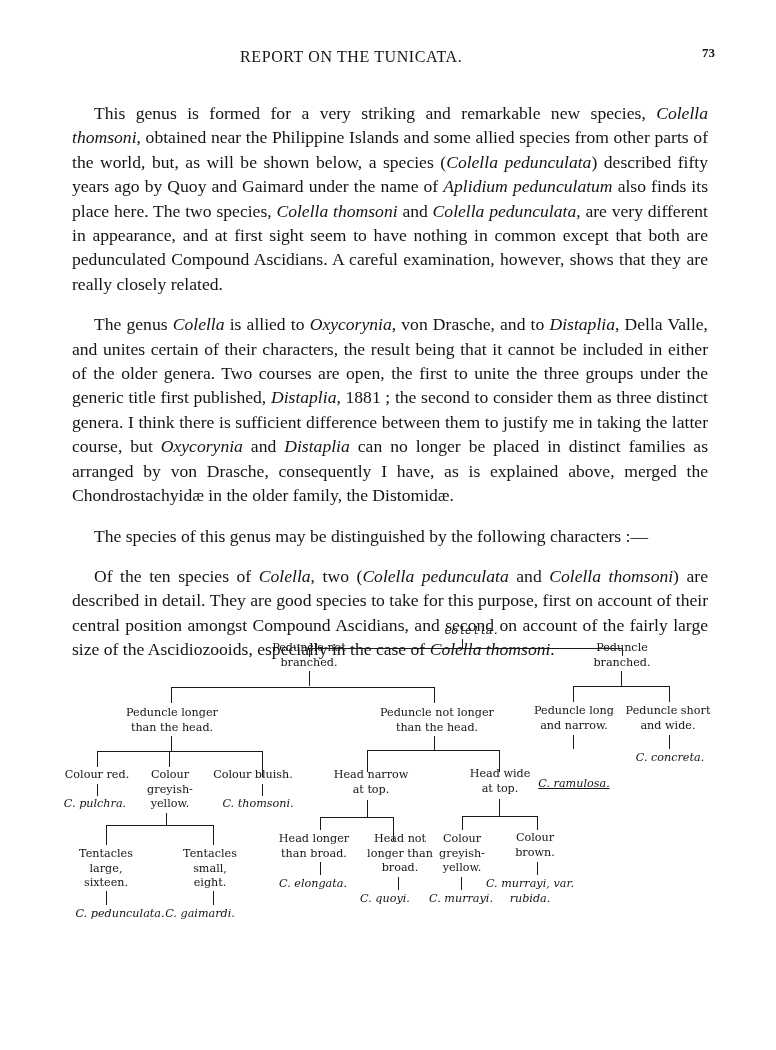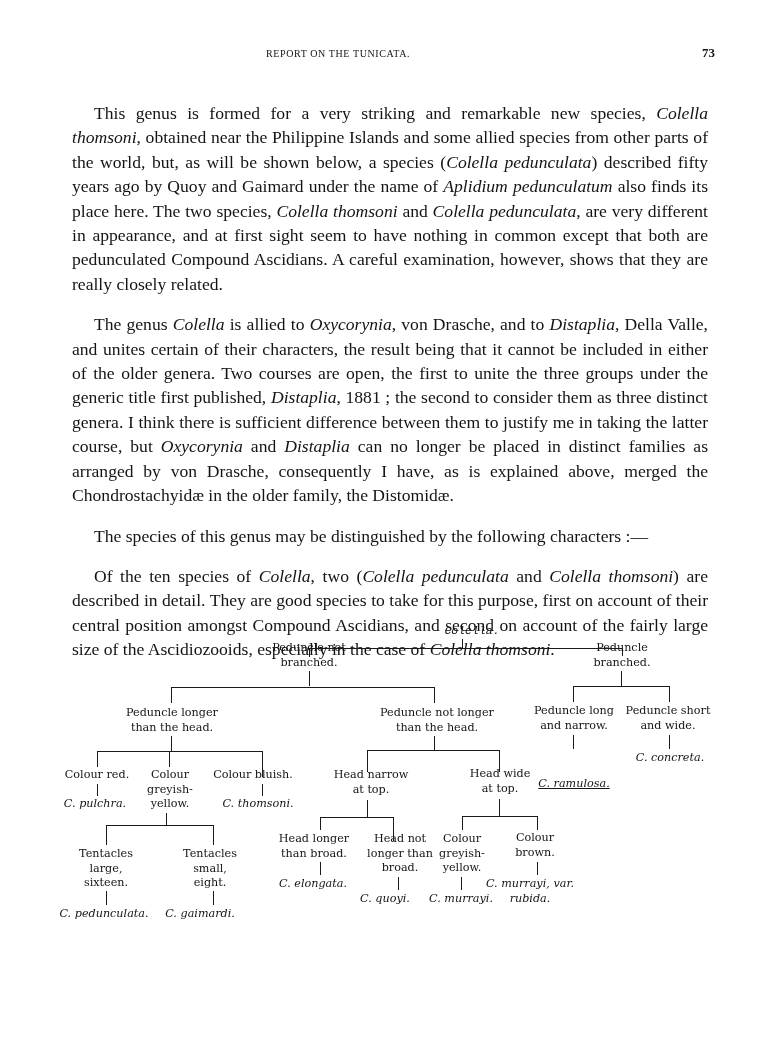--- a/index.html
+++ b/index.html
@@ -1,19 +1,19 @@
 <!DOCTYPE html>
 <html><head>
 <meta charset="utf-8">
 <style>
   html, body { margin: 0; padding: 0; background: #ffffff; }
   body { width: 776px; height: 1050px; position: relative; overflow: hidden;
          font-family: "DejaVu Serif", "Liberation Serif", serif; color: #141414; }
   .header { position: absolute; top: 48px; left: 0; width: 776px; height: 22px; }
-  .running-title { position: absolute; left: 266px; top: 0; font-size: 10px; letter-spacing: 0.6px;
+  .running-title { position: absolute; left: 240px; top: 0; font-size: 16px; letter-spacing: 0.6px;
                    font-family: "Liberation Serif", serif; }
   .page-number { position: absolute; left: 702px; top: -3px; font-size: 13px; font-weight: bold;
                  font-family: "Liberation Serif", serif; }
   .body-text { position: absolute; left: 56px; top: 85px; width: 668px;
                font-family: "Liberation Serif", serif; font-size: 17.6px; line-height: 24.4px;
                text-align: justify; }
   .body-text p { margin: 16px; text-indent: 22px; }
   .body-text em { font-style: italic; }
   .tree { position: absolute; left: 0; top: 0; width: 776px; height: 1050px; }
   .node { position: absolute; transform: translateX(-50%); text-align: center; white-space: nowrap;
@@ -57,21 +57,21 @@
   <div class="node" style="left:170px; top:768px;"><span>Colour</span><br><span>greyish-</span><br><span>yellow.</span></div>
   <div class="node" style="left:253px; top:768px;">Colour bluish.</div>
   <div class="node species" style="left:95px; top:797px;">C. pulchra.</div>
   <div class="node species" style="left:258px; top:797px;">C. thomsoni.</div>
 
   <div class="node" style="left:371px; top:768px;"><span>Head narrow</span><br><span>at top.</span></div>
   <div class="node" style="left:500px; top:767px;"><span>Head wide</span><br><span>at top.</span></div>
 
   <div class="node" style="left:106px; top:847px;"><span>Tentacles</span><br><span>large,</span><br><span>sixteen.</span></div>
   <div class="node" style="left:210px; top:847px;"><span>Tentacles</span><br><span>small,</span><br><span>eight.</span></div>
-  <div class="node species" style="left:104px; top:907px;font-style:italic;">C. pedunculata.</div>
+  <div class="node species" style="left:120px; top:907px;font-style:italic;">C. pedunculata.</div>
   <div class="node species" style="left:200px; top:907px;">C. gaimardi.</div>
 
   <div class="node" style="left:314px; top:832px;"><span>Head longer</span><br><span>than broad.</span></div>
   <div class="node" style="left:400px; top:832px;"><span>Head not</span><br><span>longer than</span><br><span>broad.</span></div>
   <div class="node" style="left:462px; top:832px;"><span>Colour</span><br><span>greyish-</span><br><span>yellow.</span></div>
   <div class="node" style="left:535px; top:831px;"><span>Colour</span><br><span>brown.</span></div>
   <div class="node species" style="left:313px; top:877px;">C. elongata.</div>
   <div class="node species" style="left:385px; top:892px;">C. quoyi.</div>
   <div class="node species" style="left:461px; top:892px;">C. murrayi.</div>
   <div class="node species" style="left:530px; top:877px;"><span><i>C. murrayi,</i> var.</span><br><span><i>rubida.</i></span></div>

